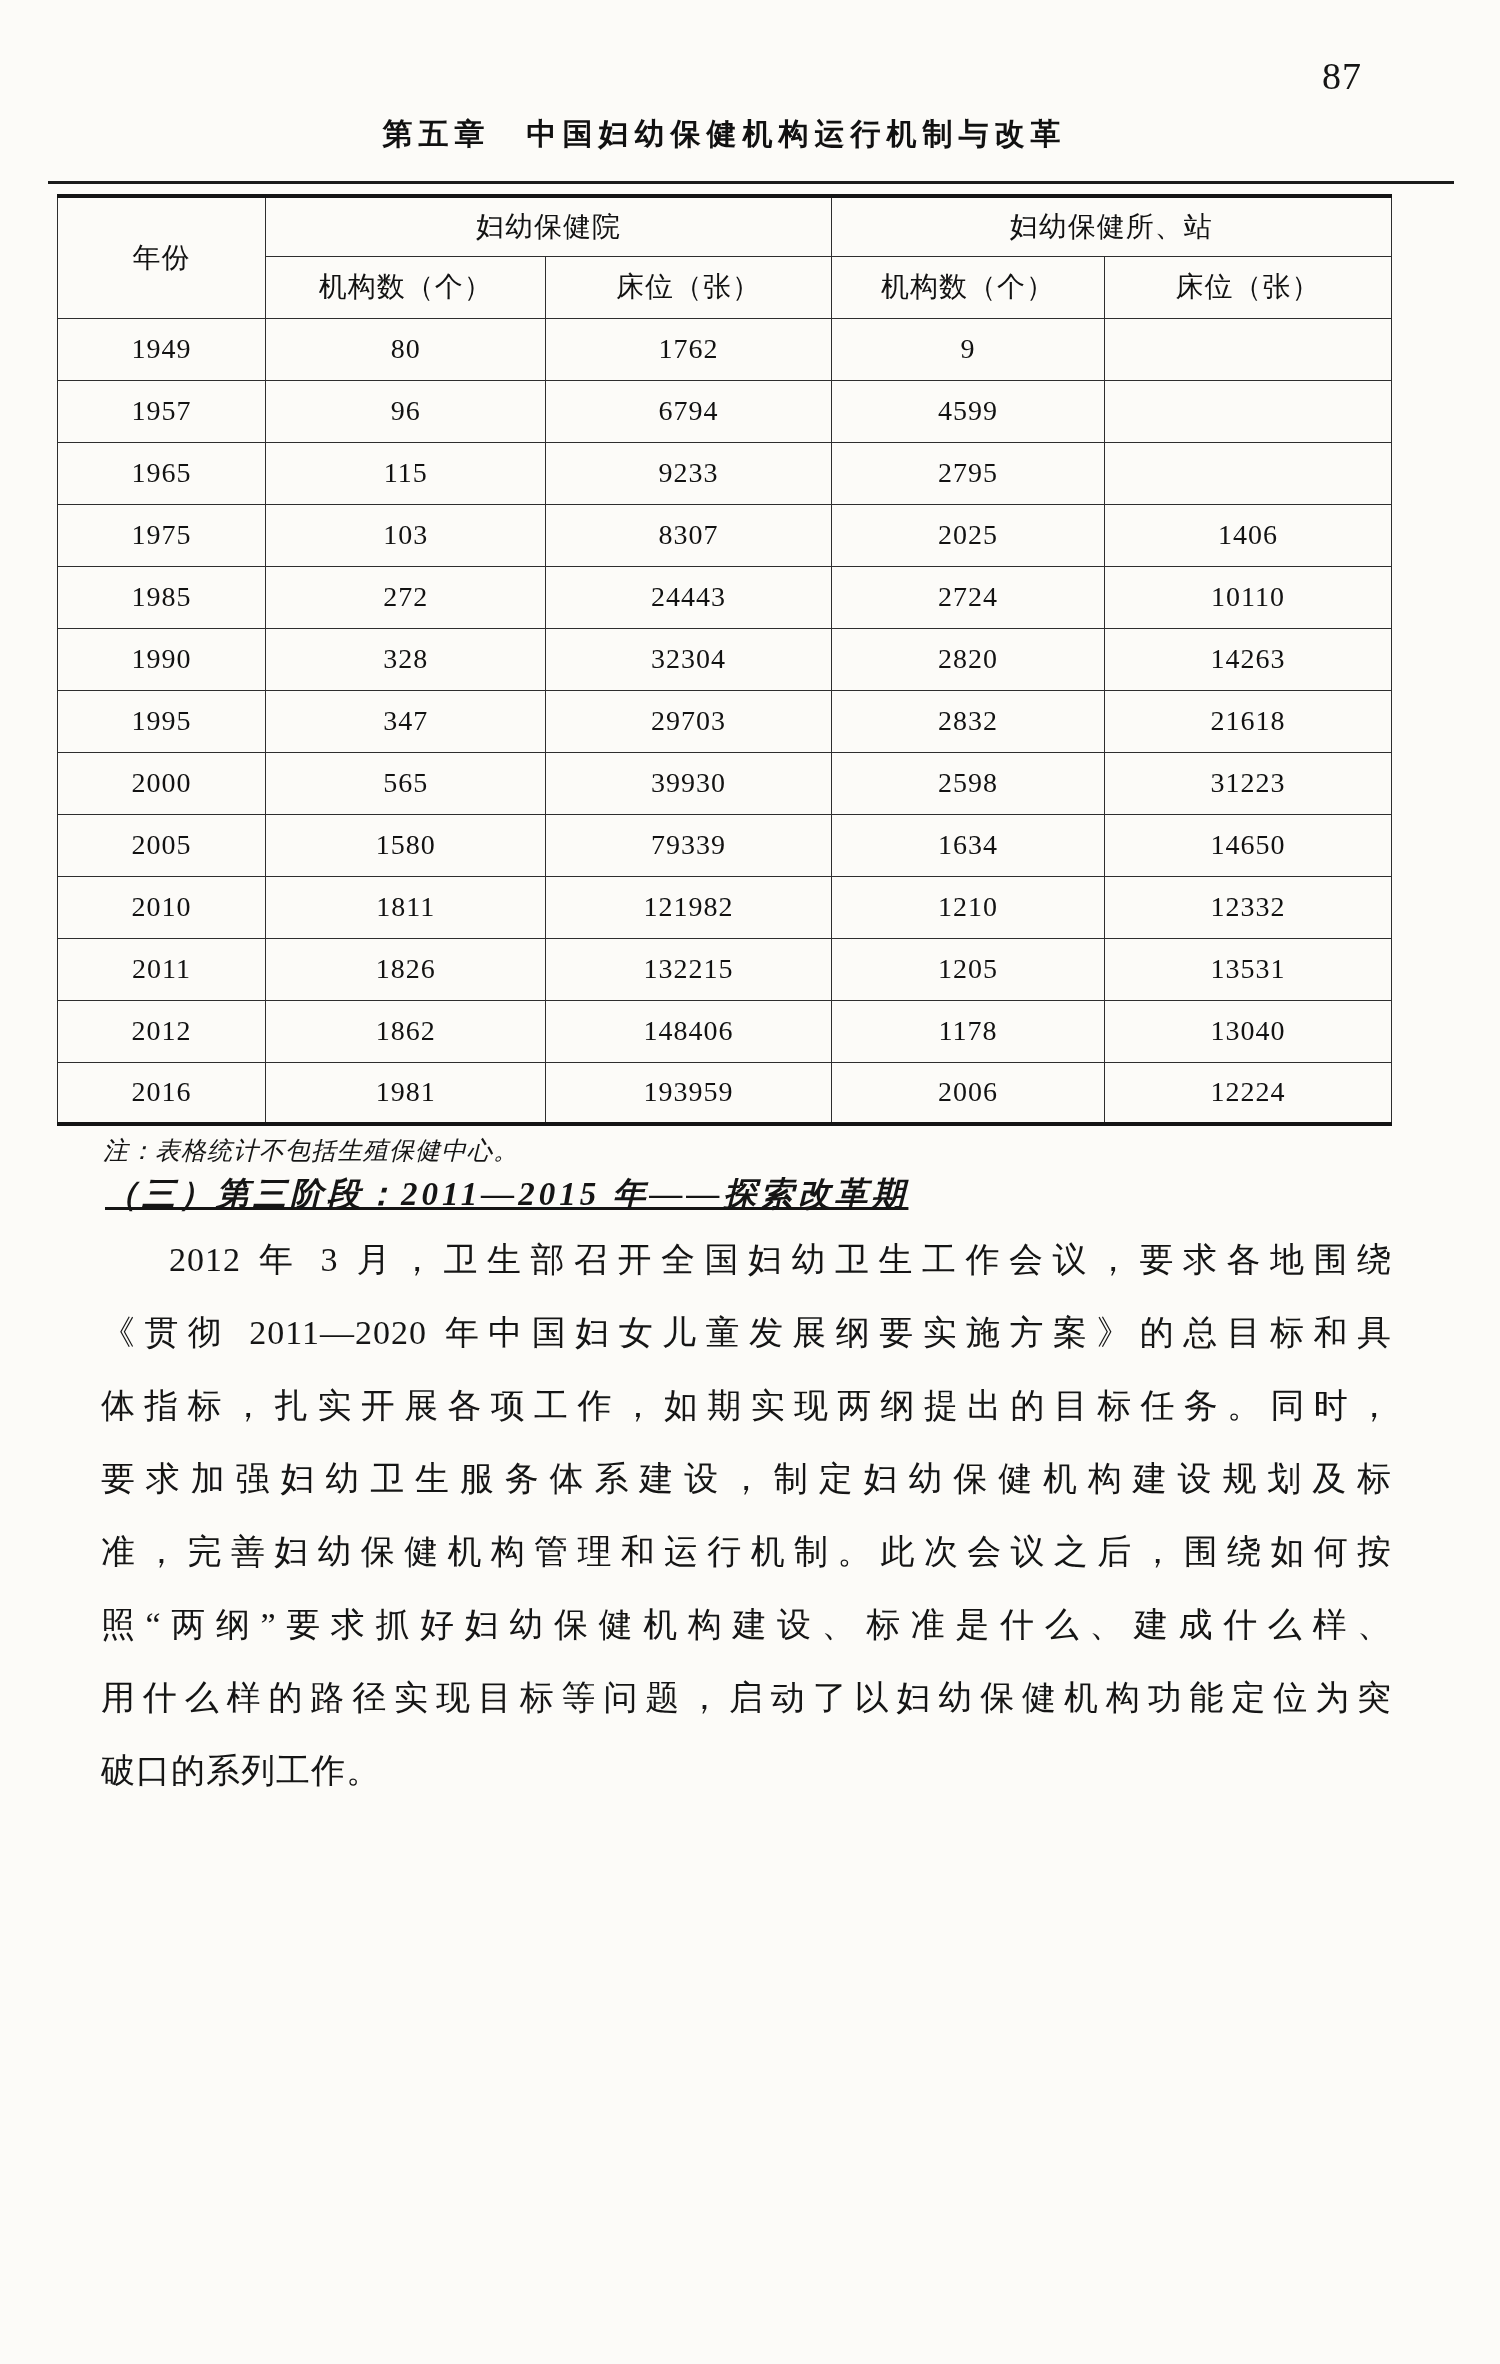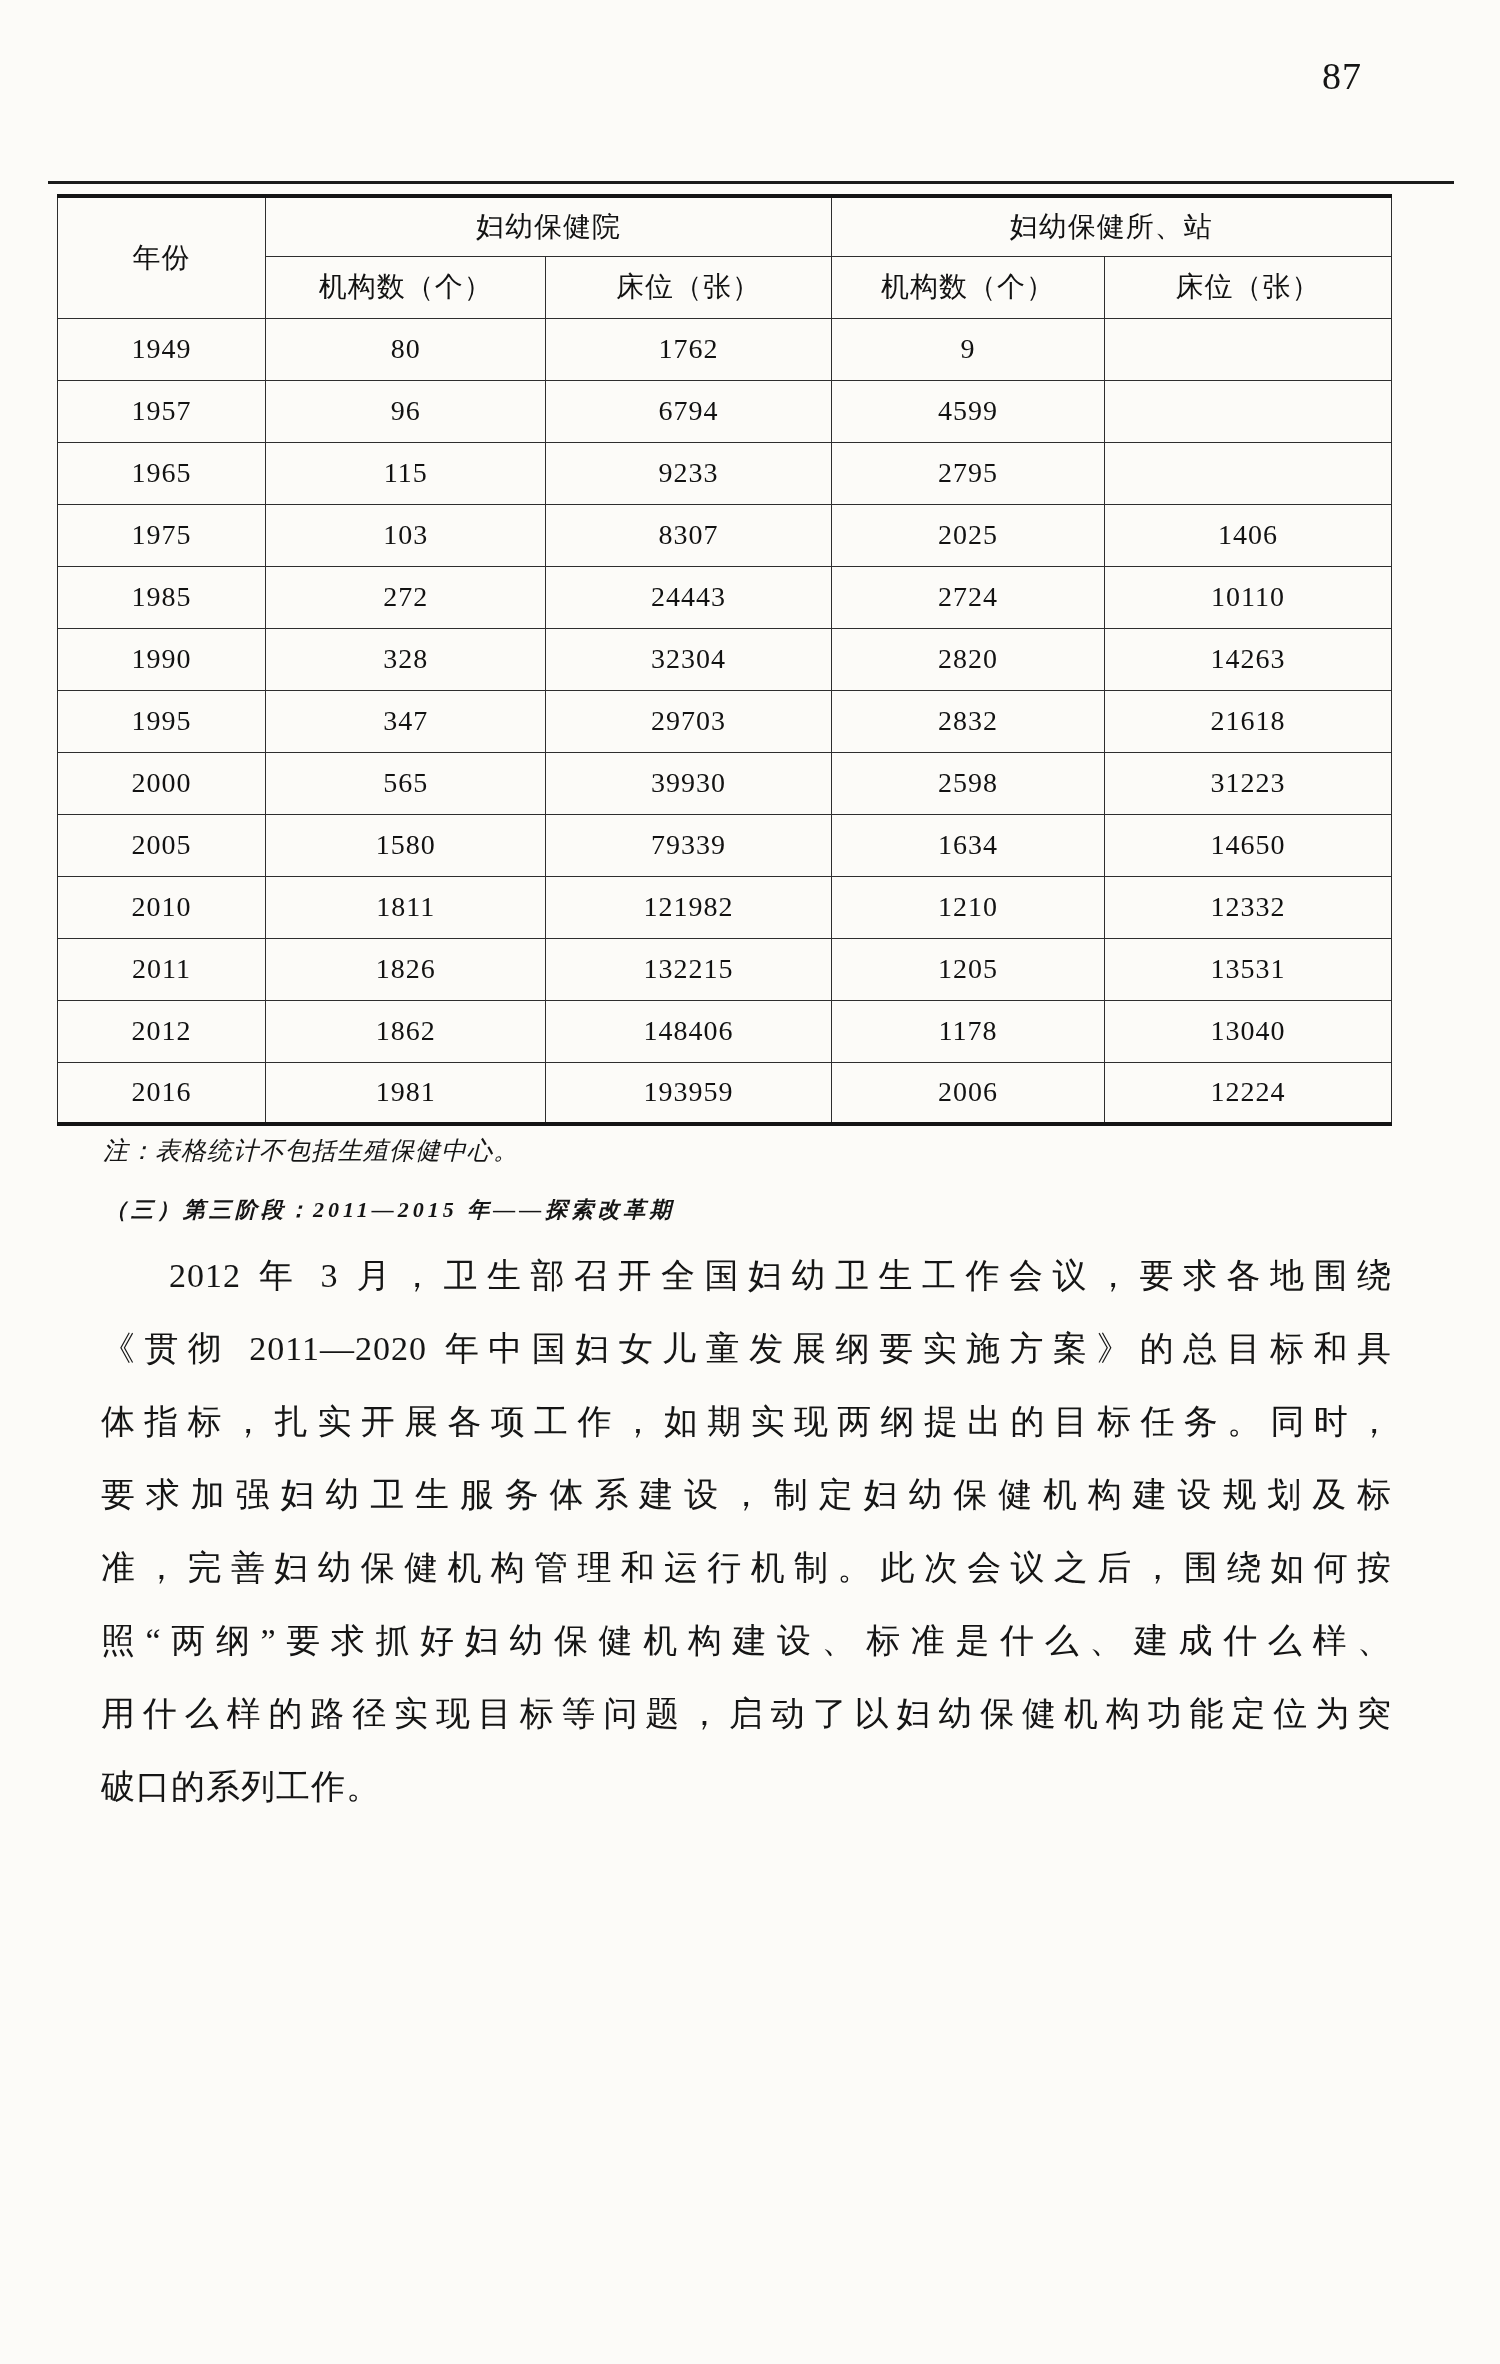--- a/index.html
+++ b/index.html
@@ -40,30 +40,31 @@
   table.stats td {
     border:1.5px solid #2e2e2e; text-align:center; vertical-align:middle;
     font-size:28px; color:#121212; letter-spacing:1px;
   }
   tr.hrow1 td { height:60px; }
   tr.hrow2 td { height:62px; }
   tbody.data td { height:62px; }
   
   .note { margin-top:8px; padding-left:46px; font-size:25px; letter-spacing:1px;font-style:italic; }
   .section-heading {
-    margin-top:20px; padding-left:48px; height:46px; line-height:46px;
-    font-size:22px; font-style:italic; font-weight:600; letter-spacing:4px;
+    margin-top:4px; padding-left:48px; height:46px; line-height:46px;
+    font-size:33px; font-style:italic; font-weight:600; letter-spacing:4px;text-decoration:underline;
   }
 </style>
 </head>
 <body>
 
 <div class="page">
 
   <div class="running-head">
+    <div class="chapter-title">第五章　中国妇幼保健机构运行机制与改革</div>
     <div class="page-number">87</div>
     <div class="head-rule"></div>
   </div>
 
 
 
   <table class="stats">
     <colgroup>
       <col style="width:15.6%">
         <col style="width:21%">

